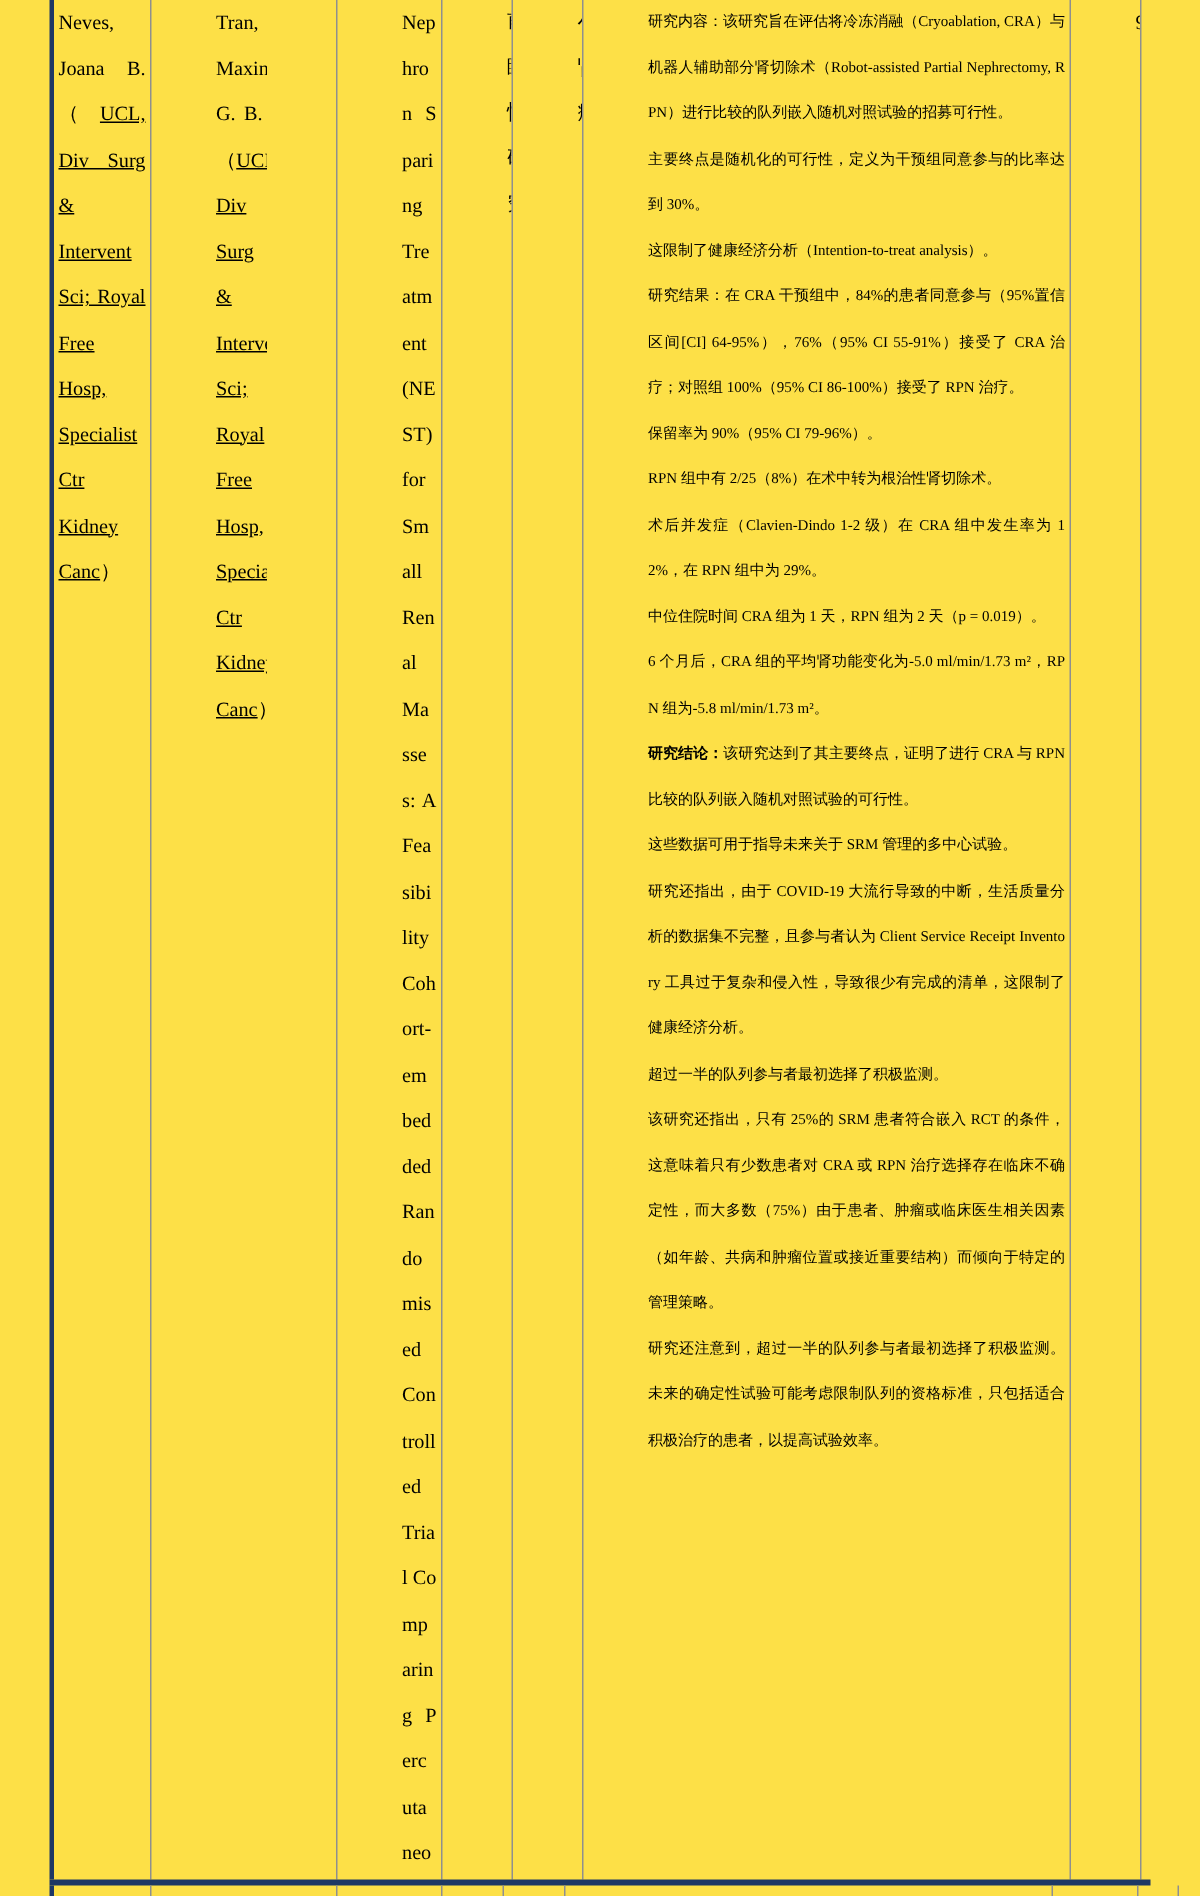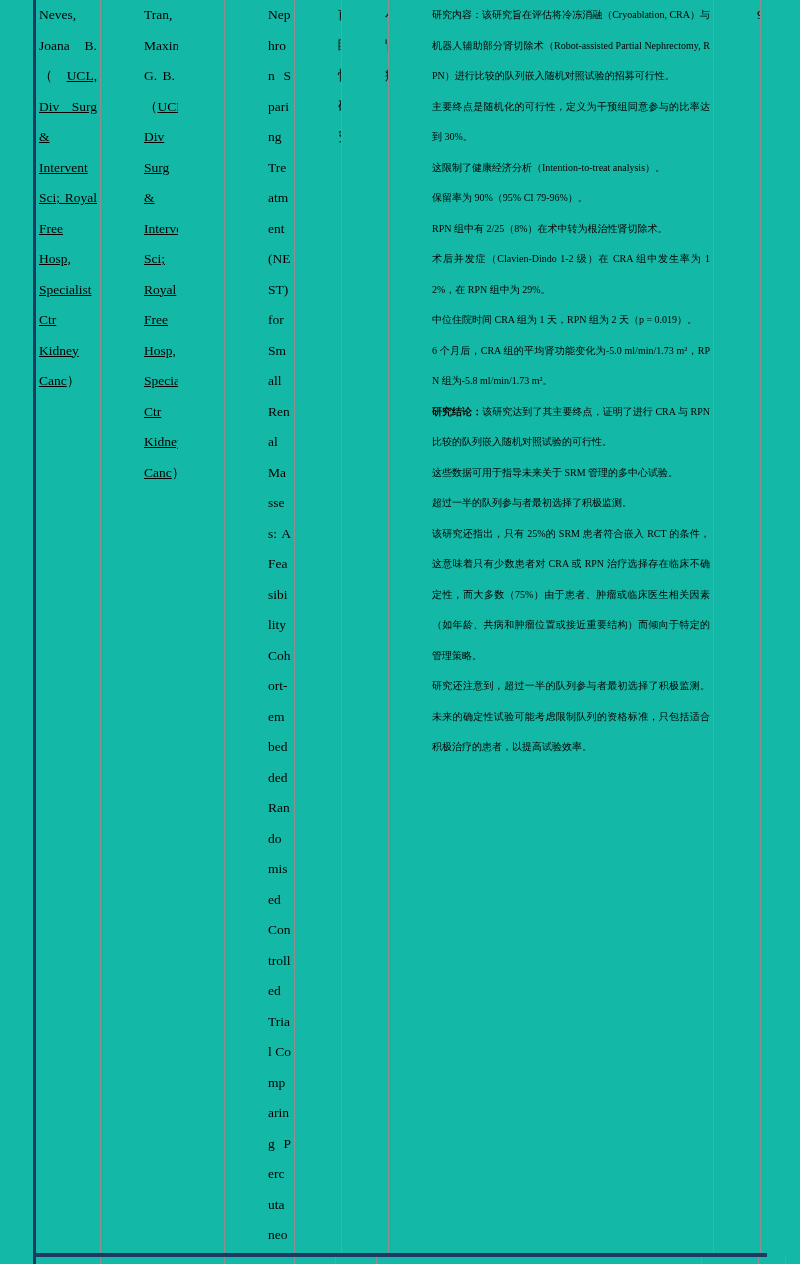--- a/index.html
+++ b/index.html
@@ -1,17 +1,17 @@
 <!DOCTYPE html>
 <html><head>
 <meta charset="utf-8">
 <style>
   html,body{margin:0;padding:0;background:#ffffff;}
   .page{
-    position:relative;width:800px;height:1264px;background:#14b8a6;overflow:hidden;
+    position:relative;width:800px;height:1264px;background:#fde047;overflow:hidden;
     font-family:"Liberation Serif","DejaVu Serif",serif;color:#000;
   }
   .table-row{
     position:absolute;left:33px;top:0;height:1253px;display:flex;align-items:stretch;
     border-left:3px solid #1f3864;border-right:3px solid #1f3864;box-sizing:border-box;
   }
   .cell{
     box-sizing:border-box;padding:0 3px;overflow:hidden;
     font-size:13.5px;line-height:30.5px;text-align:justify;vertical-align:top;
   }
@@ -60,35 +60,37 @@
 
     <div class="cell c-summary">
   <p><b class="lead"></b><span class="body">研究内容：该研究旨在评估将冷冻消融（Cryoablation, CRA）与机器人辅助部分肾切除术（Robot-assisted Partial Nephrectomy, RPN）进行比较的队列嵌入随机对照试验的招募可行性。</span></p>
 
 
 
   <p><b class="lead"></b><span class="body">主要终点是随机化的可行性，定义为干预组同意参与的比率达到 30%。</span></p>
 
   <p><b class="lead"></b><span class="body">这限制了健康经济分析（Intention-to-treat analysis）。</span></p>
 
+  <p><b class="lead"></b><span class="body">研究结果：在 CRA 干预组中，84%的患者同意参与（95%置信区间[CI] 64-95%），76%（95% CI 55-91%）接受了 CRA 治疗；对照组 100%（95% CI 86-100%）接受了 RPN 治疗。</span></p>
 
   <p><b class="lead"></b><span class="body">保留率为 90%（95% CI 79-96%）。</span></p>
 
   <p><b class="lead"></b><span class="body">RPN 组中有 2/25（8%）在术中转为根治性肾切除术。</span></p>
 
   <p><b class="lead"></b><span class="body">术后并发症（Clavien-Dindo 1-2 级）在 CRA 组中发生率为 12%，在 RPN 组中为 29%。</span></p>
 
   <p><b class="lead"></b><span class="body">中位住院时间 CRA 组为 1 天，RPN 组为 2 天（p = 0.019）。</span></p>
 
   <p><b class="lead"></b><span class="body">6 个月后，CRA 组的平均肾功能变化为-5.0 ml/min/1.73 m²，RPN 组为-5.8 ml/min/1.73 m²。</span></p>
 
   <p><b class="lead">研究结论：</b><span class="body">该研究达到了其主要终点，证明了进行 CRA 与 RPN 比较的队列嵌入随机对照试验的可行性。</span></p>
 
   <p><b class="lead"></b><span class="body">这些数据可用于指导未来关于 SRM 管理的多中心试验。</span></p>
 
+  <p><b class="lead"></b><span class="body">研究还指出，由于 COVID-19 大流行导致的中断，生活质量分析的数据集不完整，且参与者认为 Client Service Receipt Inventory 工具过于复杂和侵入性，导致很少有完成的清单，这限制了健康经济分析。</span></p>
 
   <p><b class="lead"></b><span class="body">超过一半的队列参与者最初选择了积极监测。</span></p>
 
   <p><b class="lead"></b><span class="body">该研究还指出，只有 25%的 SRM 患者符合嵌入 RCT 的条件，这意味着只有少数患者对 CRA 或 RPN 治疗选择存在临床不确定性，而大多数（75%）由于患者、肿瘤或临床医生相关因素（如年龄、共病和肿瘤位置或接近重要结构）而倾向于特定的管理策略。</span></p>
 
   <p><b class="lead"></b><span class="body">研究还注意到，超过一半的队列参与者最初选择了积极监测。未来的确定性试验可能考虑限制队列的资格标准，只包括适合积极治疗的患者，以提高试验效率。</span></p>
 </div>
 
 
     <div class="cell c-score">9</div>

